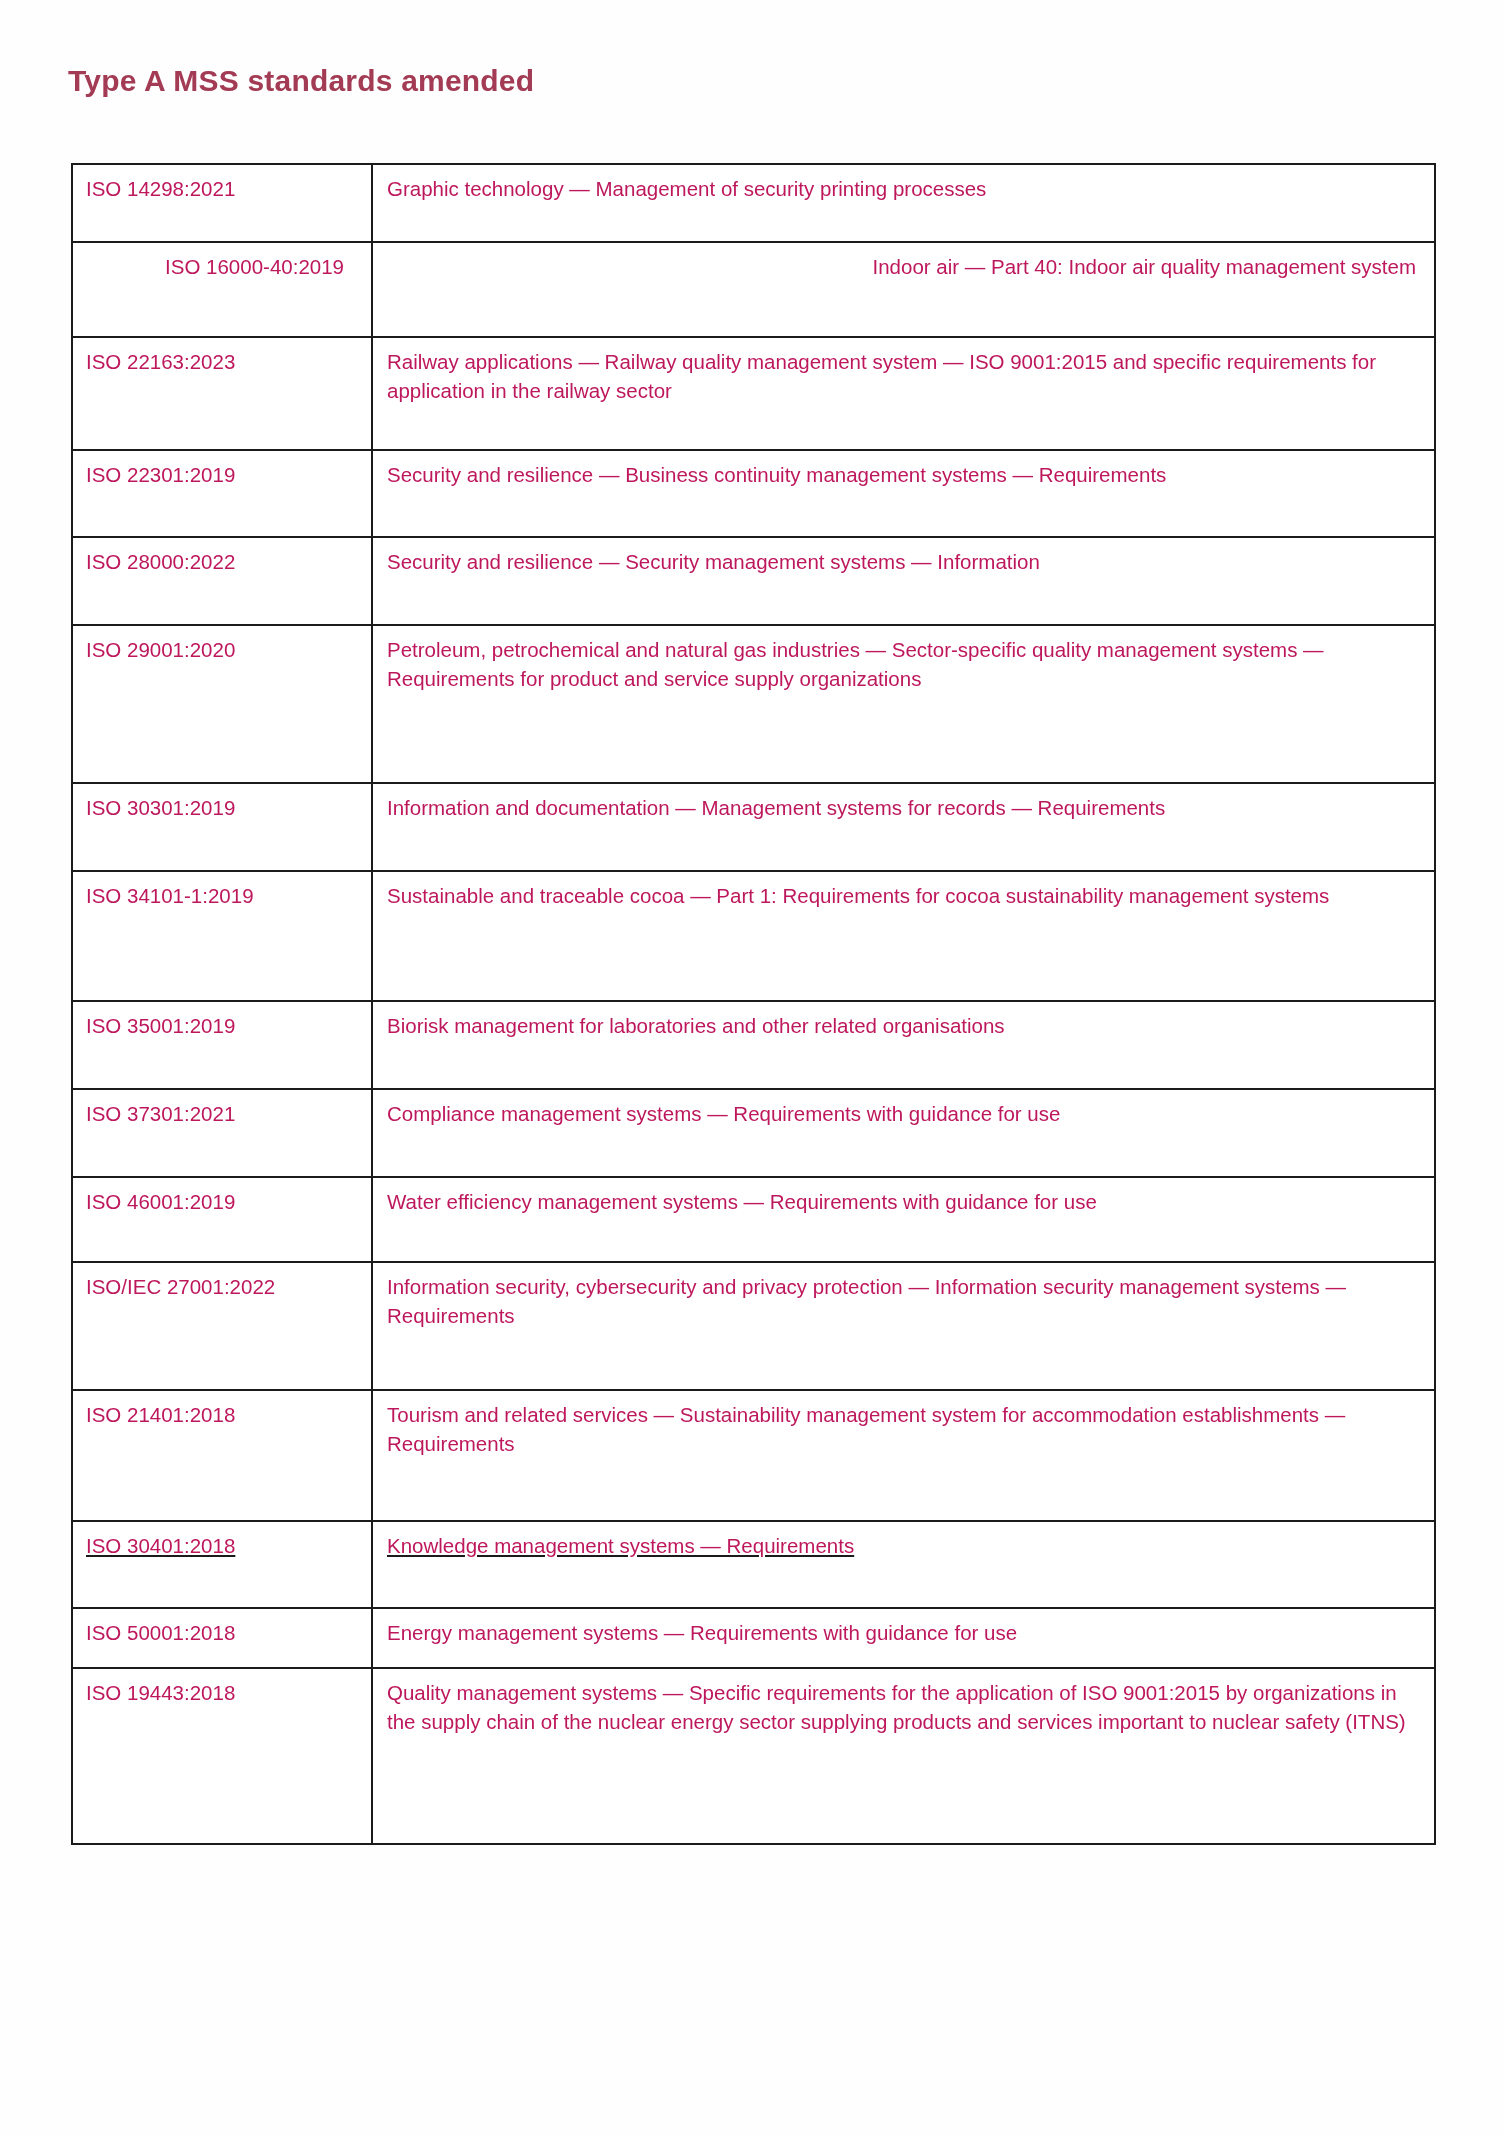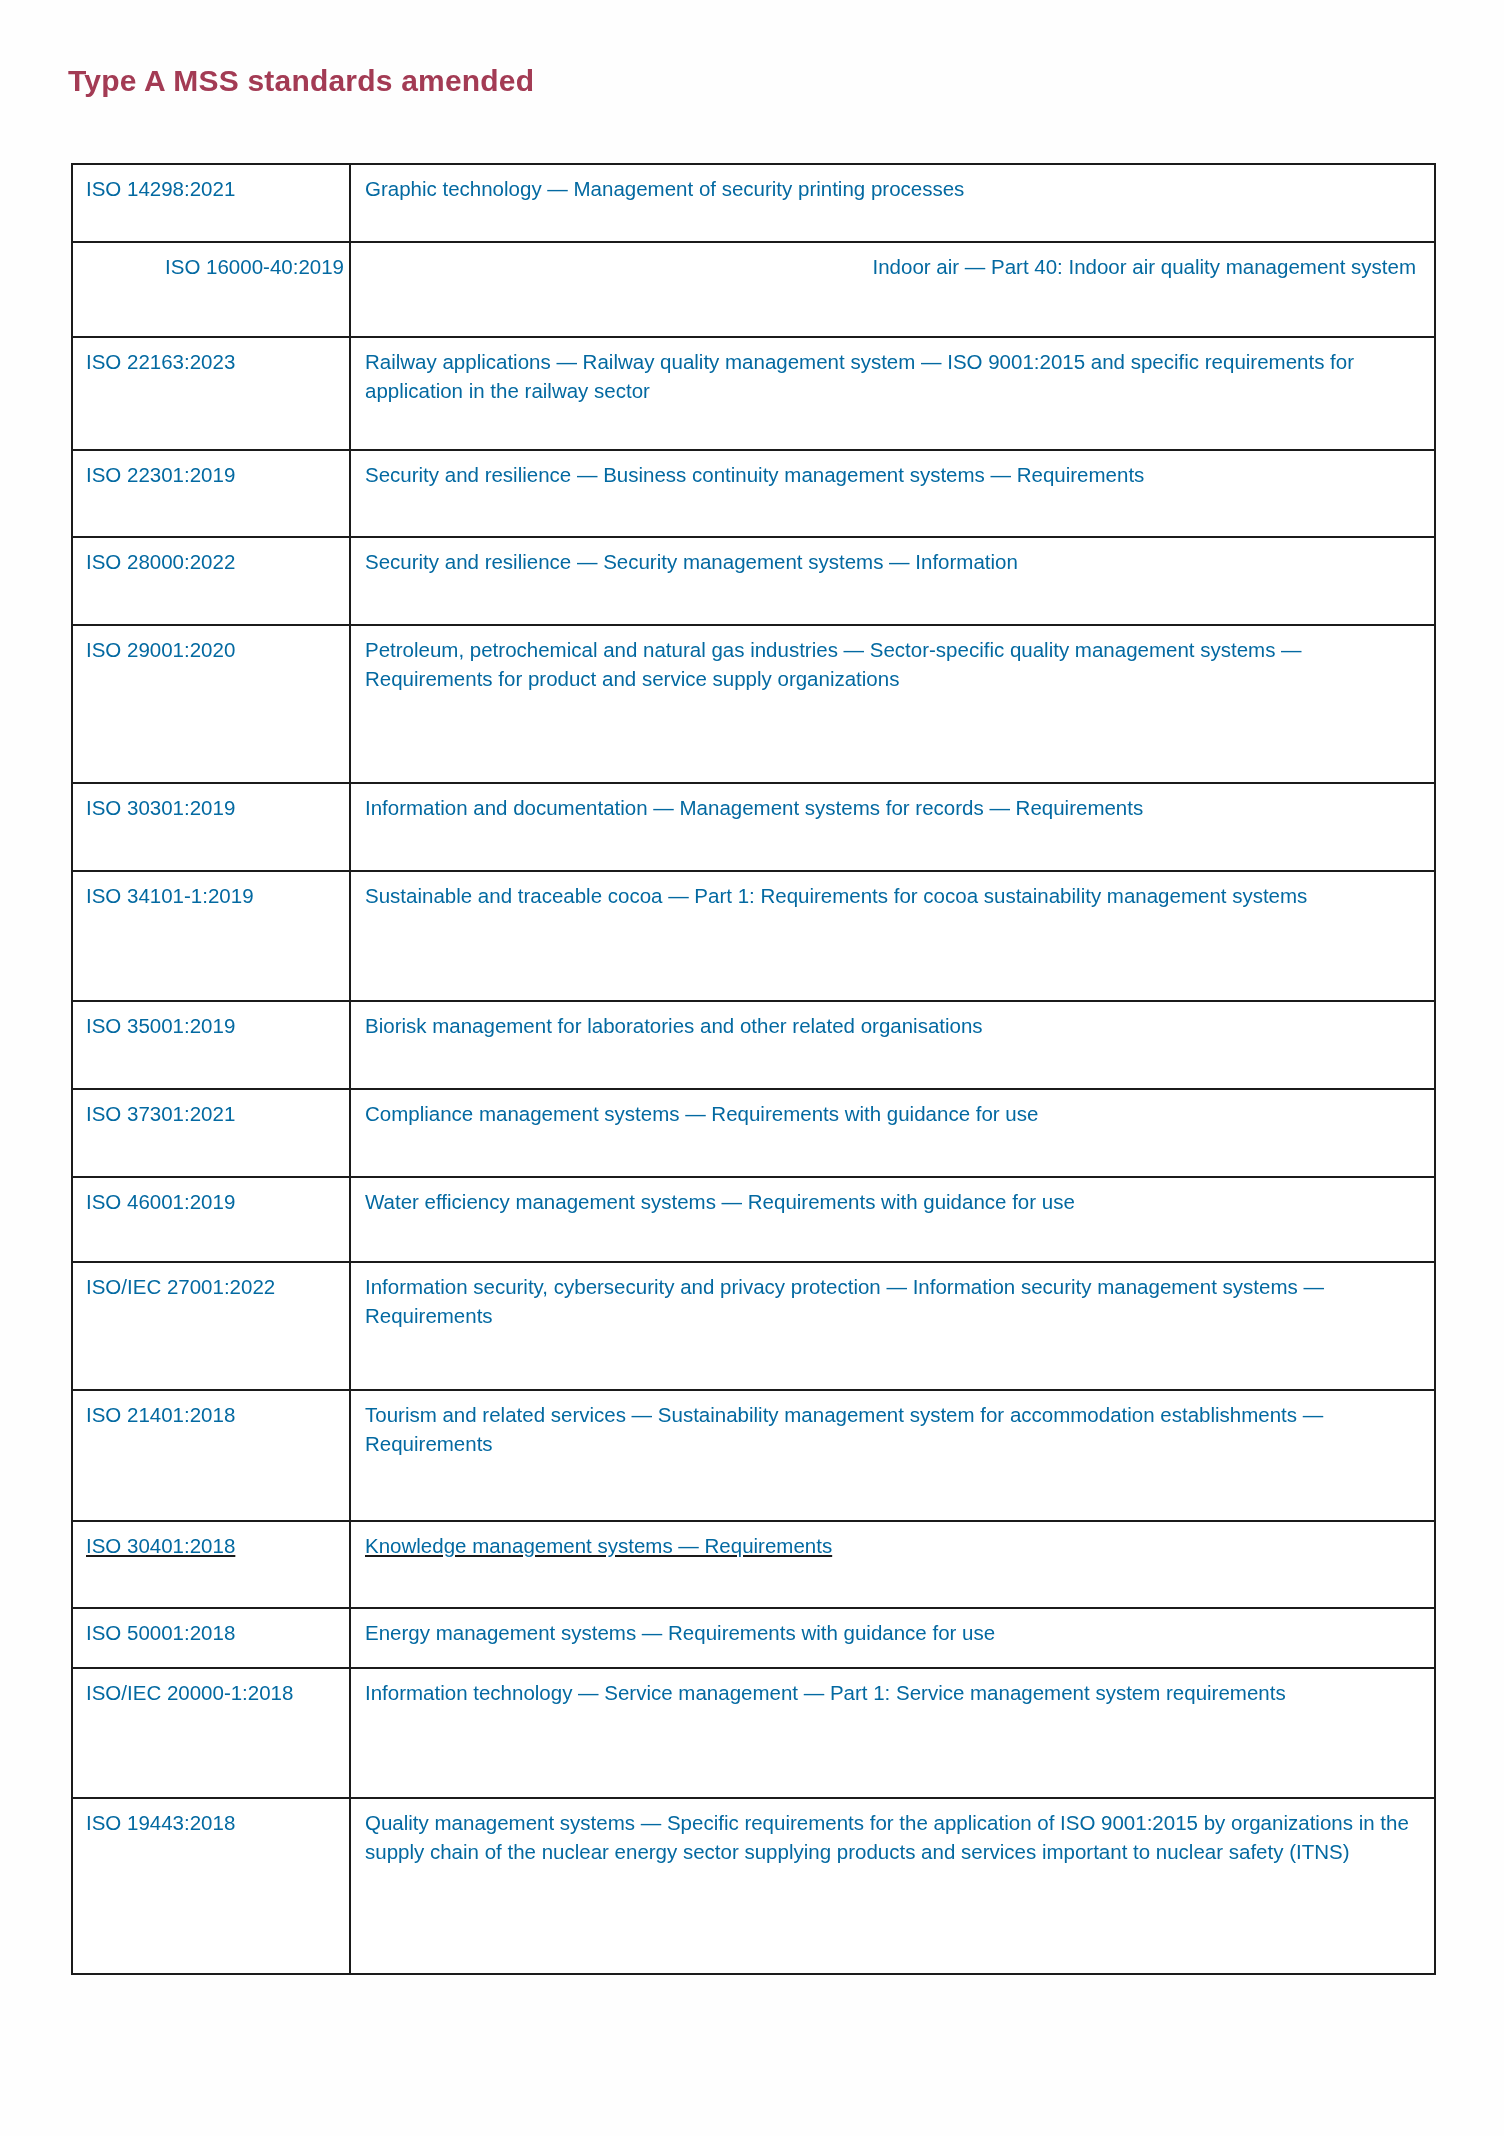--- a/index.html
+++ b/index.html
@@ -39,22 +39,22 @@
     top: 163px;
     width: 1365px;
     border-collapse: collapse;
     table-layout: fixed;
   }
   .standards-table td {
     border: 2px solid #1b1b1b;
     vertical-align: top;
     font-size: 20.5px;
     line-height: 1.42;
-    color: #0369a1;
-    padding: 9px 5px 9px 12px;
+    color: #be185d;
+    padding: 9px 27px 9px 12px;
     background: #ffffff;
   }
   .standards-table td.code-cell {
     width: 258px;
     padding-left: 13px;
     word-break: break-word;
   }
   .standards-table td.title-cell {
     padding-left: 14px;
     padding-right: 18px;
@@ -186,28 +186,20 @@
           </td>
         </tr>
         <tr style="height: 60px;">
           <td class="code-cell">
             <span class="cell-text">ISO 50001:2018</span>
           </td>
           <td class="title-cell">
             <span class="cell-text">Energy management systems — Requirements with guidance for use</span>
           </td>
         </tr>
-        <tr style="height: 130px;">
-          <td class="code-cell">
-            <span class="cell-text">ISO/IEC 20000-1:2018</span>
-          </td>
-          <td class="title-cell">
-            <span class="cell-text">Information technology — Service management — Part 1: Service management system requirements</span>
-          </td>
-        </tr>
         <tr style="height: 176px;">
           <td class="code-cell">
             <span class="cell-text">ISO 19443:2018</span>
           </td>
           <td class="title-cell">
             <span class="cell-text">Quality management systems — Specific requirements for the application of ISO 9001:2015 by organizations in the supply chain of the nuclear energy sector supplying products and services important to nuclear safety (ITNS)</span>
           </td>
         </tr>
       </tbody>
   </table>

